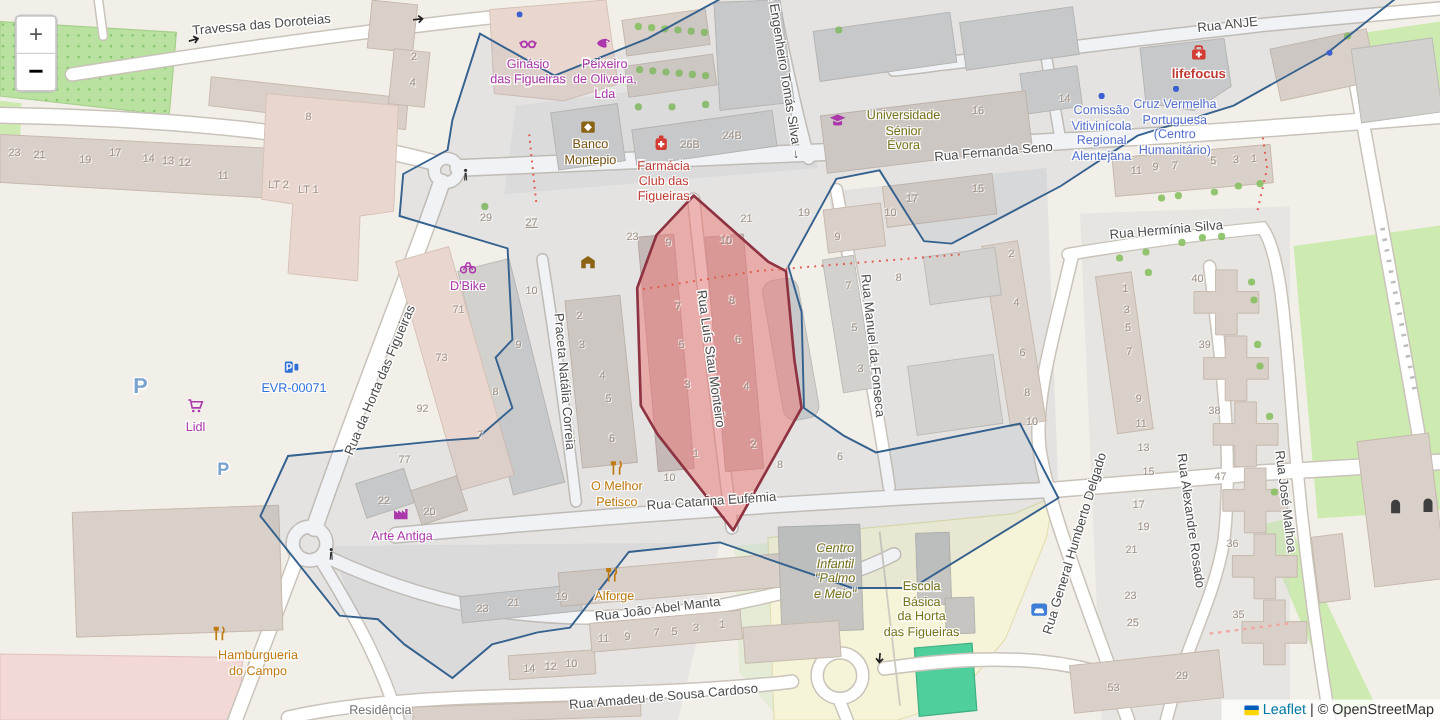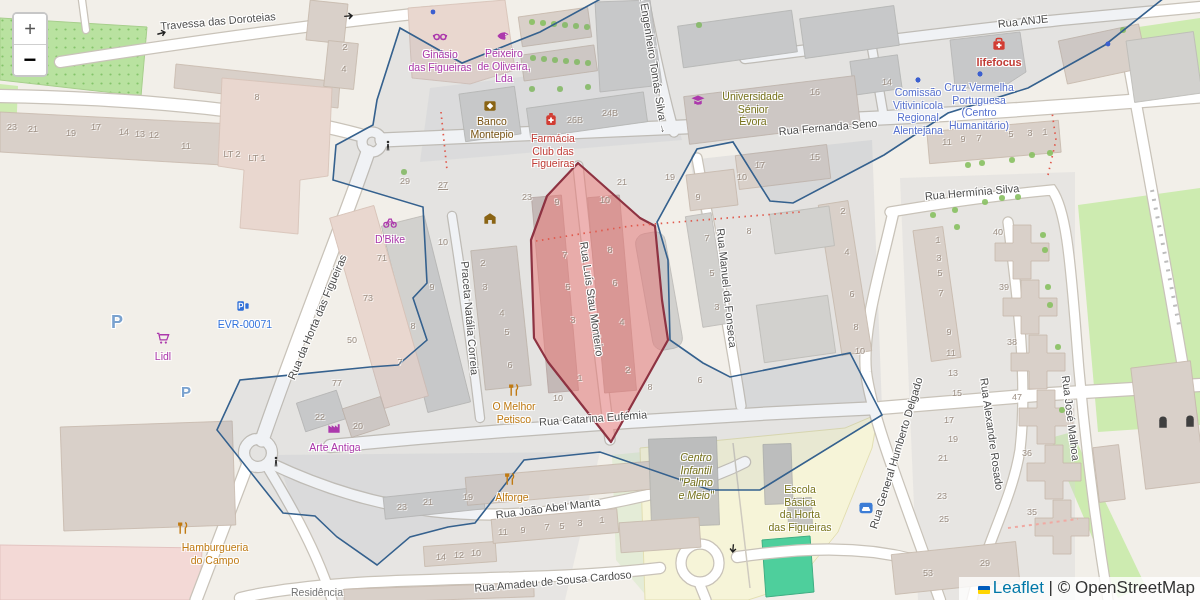--- a/index.html
+++ b/index.html
@@ -17,21 +17,21 @@
   .map-icon{position:absolute;width:16px;height:16px;}
   .map-icon svg{width:100%;height:100%;display:block;}
   
   #zoomctl{position:absolute;left:12px;top:12px;z-index:5;width:32px;background:#fff;
     border:2px solid rgba(0,0,0,.22);border-radius:5px;overflow:hidden;}
   #zoomctl div{width:32px;height:30px;line-height:30px;text-align:center;font-size:20px;
     color:#555;cursor:pointer;user-select:none;background:#fff;}
   #zoomctl div+div{border-top:1px solid #cfcfcf;color:#000;font-weight:bold;font-size:22px;}
   
   #attrib{position:absolute;right:0;bottom:0;z-index:5;background:rgba(255,255,255,.8);
-    padding:1px 5px 2px 19px;font-size:17px;color:#333;}
+    padding:1px 5px 2px 19px;font-size:12px;color:#333;}
   #attrib .lf{color:#0078a8;cursor:pointer;}
   #attrib .osm{color:#333;cursor:pointer;}
   .flag{display:inline-block;width:12px;height:8px;border-radius:1px;vertical-align:-1px;margin-right:3px;
     background:linear-gradient(#005bbb 50%,#ffd500 50%);}
 </style>
 </head>
 <body>
 
 <div id="map">
   <svg id="base" width="1200" height="600" viewBox="0 0 1200 600">
@@ -260,21 +260,21 @@
       <div class="poi-label" style="color: rgb(191, 122, 18); left: 514px; top: 412px; transform: translate(-50%, -50%); position: absolute;">O Melhor
 Petisco</div>
       <div class="poi-label" style="color: rgb(172, 57, 172); left: 335px; top: 447px; transform: translate(-50%, -50%); position: absolute;">Arte Antiga</div>
       <div class="poi-label" style="color: rgb(191, 122, 18); left: 512px; top: 497px; transform: translate(-50%, -50%); position: absolute;">Alforge</div>
       <div class="poi-label" style="color: rgb(191, 122, 18); left: 191px; top: 553px; transform: translate(-50%, -50%); position: absolute; margin-left: 24px;">Hamburgueria
 do Campo</div>
       <div class="poi-label" style="color: rgb(119, 115, 28); left: 696px; top: 476px; transform: translate(-50%, -50%); position: absolute; font-style: italic;">Centro
 Infantil
 "Palmo
 e Meio"</div>
-      <div class="poi-label" style="color: rgb(119, 115, 28); left: 800px; top: 508px; transform: translate(-50%, -50%); position: absolute;">Escola
+      <div class="poi-label" style="color: rgb(119, 115, 28); left: 768px; top: 508px; transform: translate(-50%, -50%); position: absolute;">Escola
 Básica
 da Horta
 das Figueiras</div>
       <div class="poi-label" style="color: rgb(117, 117, 117); left: 317px; top: 592px; transform: translate(-50%, -50%); position: absolute;">Residência</div>
       <div class="poi-label poi-bold" style="color: rgb(122, 162, 207); font-size: 18px; left: 117px; top: 322px; transform: translate(-50%, -50%); position: absolute;">P</div>
       <div class="poi-label poi-bold" style="color: rgb(122, 162, 207); font-size: 15px; left: 186px; top: 392px; transform: translate(-50%, -50%); position: absolute;">P</div>
       <span class="house-number" style="left: 12px; top: 127px; transform: translate(-50%, -50%); position: absolute;">23</span>
       <span class="house-number" style="left: 33px; top: 129px; transform: translate(-50%, -50%); position: absolute;">21</span>
       <span class="house-number" style="left: 71px; top: 133px; transform: translate(-50%, -50%); position: absolute;">19</span>
       <span class="house-number" style="left: 96px; top: 127px; transform: translate(-50%, -50%); position: absolute;">17</span>
@@ -305,21 +305,21 @@
       <span class="house-number" style="left: 558px; top: 398px; transform: translate(-50%, -50%); position: absolute;">10</span>
       <span class="house-number" style="left: 650px; top: 387px; transform: translate(-50%, -50%); position: absolute;">8</span>
       <span class="house-number" style="left: 700px; top: 380px; transform: translate(-50%, -50%); position: absolute;">6</span>
       <span class="house-number" style="left: 483px; top: 263px; transform: translate(-50%, -50%); position: absolute;">2</span>
       <span class="house-number" style="left: 485px; top: 287px; transform: translate(-50%, -50%); position: absolute;">3</span>
       <span class="house-number" style="left: 502px; top: 313px; transform: translate(-50%, -50%); position: absolute;">4</span>
       <span class="house-number" style="left: 507px; top: 332px; transform: translate(-50%, -50%); position: absolute;">5</span>
       <span class="house-number" style="left: 510px; top: 365px; transform: translate(-50%, -50%); position: absolute;">6</span>
       <span class="house-number" style="left: 382px; top: 258px; transform: translate(-50%, -50%); position: absolute;">71</span>
       <span class="house-number" style="left: 368px; top: 298px; transform: translate(-50%, -50%); position: absolute;">73</span>
-      <span class="house-number" style="left: 352px; top: 340px; transform: translate(-50%, -50%); position: absolute;">50</span>
+      <span class="house-number" style="left: 352px; top: 340px; transform: translate(-50%, -50%); position: absolute;">92</span>
       <span class="house-number" style="left: 337px; top: 383px; transform: translate(-50%, -50%); position: absolute;">77</span>
       <span class="house-number" style="left: 443px; top: 242px; transform: translate(-50%, -50%); position: absolute;">10</span>
       <span class="house-number" style="left: 432px; top: 287px; transform: translate(-50%, -50%); position: absolute;">9</span>
       <span class="house-number" style="left: 413px; top: 326px; transform: translate(-50%, -50%); position: absolute;">8</span>
       <span class="house-number" style="left: 400px; top: 362px; transform: translate(-50%, -50%); position: absolute;">7</span>
       <span class="house-number" style="left: 698px; top: 197px; transform: translate(-50%, -50%); position: absolute;">9</span>
       <span class="house-number" style="left: 742px; top: 177px; transform: translate(-50%, -50%); position: absolute;">10</span>
       <span class="house-number" style="left: 760px; top: 165px; transform: translate(-50%, -50%); position: absolute;">17</span>
       <span class="house-number" style="left: 815px; top: 157px; transform: translate(-50%, -50%); position: absolute;">15</span>
       <span class="house-number" style="left: 749px; top: 231px; transform: translate(-50%, -50%); position: absolute;">8</span>

